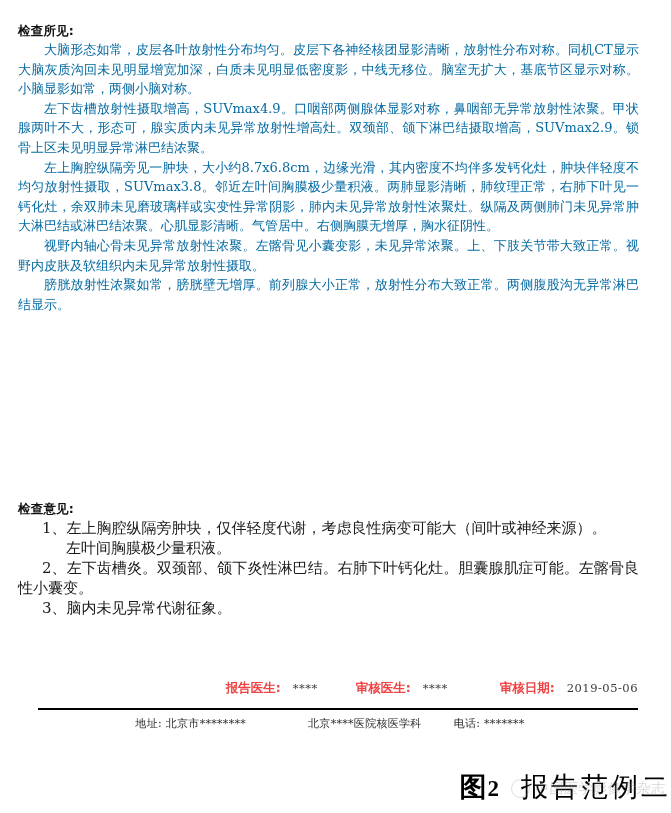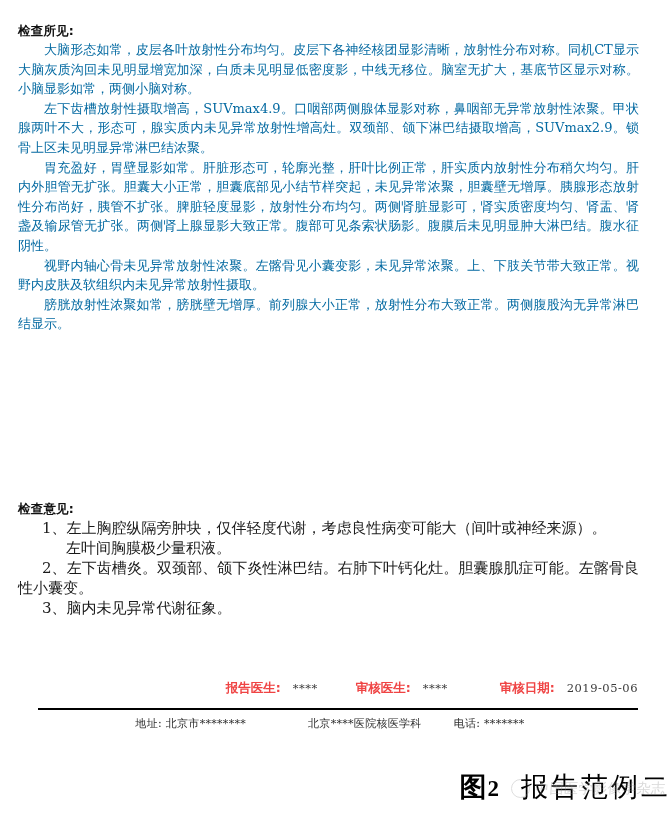--- a/index.html
+++ b/index.html
@@ -205,21 +205,21 @@
 </head>
 <body>
 
 <div class="page">
 
   <div class="findings-section">
     <div class="section-heading">检查所见:</div>
     <div class="body-block findings-wrap">
       <p>大脑形态如常，皮层各叶放射性分布均匀。皮层下各神经核团显影清晰，放射性分布对称。同机CT显示大脑灰质沟回未见明显增宽加深，白质未见明显低密度影，中线无移位。脑室无扩大，基底节区显示对称。小脑显影如常，两侧小脑对称。</p>
       <p>左下齿槽放射性摄取增高，SUVmax4.9。口咽部两侧腺体显影对称，鼻咽部无异常放射性浓聚。甲状腺两叶不大，形态可，腺实质内未见异常放射性增高灶。双颈部、颌下淋巴结摄取增高，SUVmax2.9。锁骨上区未见明显异常淋巴结浓聚。</p>
-      <p>胃充盈好，胃壁显影如常。肝脏形态可，轮廓光整，肝叶比例正常，肝实质内放射性分布稍欠均匀。肝内外胆管无扩张。胆囊大小正常，胆囊底部见小结节样突起，未见异常浓聚，胆囊壁无增厚。胰腺形态放射性分布尚好，胰管不扩张。脾脏轻度显影，放射性分布均匀。两侧肾脏显影可，肾实质密度均匀、肾盂、肾盏及输尿管无扩张。两侧肾上腺显影大致正常。腹部可见条索状肠影。腹膜后未见明显肿大淋巴结。腹水征阴性。</p>
+      <p>左上胸腔纵隔旁见一肿块，大小约8.7x6.8cm，边缘光滑，其内密度不均伴多发钙化灶，肿块伴轻度不均匀放射性摄取，SUVmax3.8。邻近左叶间胸膜极少量积液。两肺显影清晰，肺纹理正常，右肺下叶见一钙化灶，余双肺未见磨玻璃样或实变性异常阴影，肺内未见异常放射性浓聚灶。纵隔及两侧肺门未见异常肿大淋巴结或淋巴结浓聚。心肌显影清晰。气管居中。右侧胸膜无增厚，胸水征阴性。</p>
       <p>视野内轴心骨未见异常放射性浓聚。左髂骨见小囊变影，未见异常浓聚。上、下肢关节带大致正常。视野内皮肤及软组织内未见异常放射性摄取。</p>
       <p>膀胱放射性浓聚如常，膀胱壁无增厚。前列腺大小正常，放射性分布大致正常。两侧腹股沟无异常淋巴结显示。</p>
     </div>
   </div>
 
   <div class="opinion-section">
     <div class="section-heading">检查意见:</div>
     <ul class="opinion-list">
       <li>
         <span>1、左上胸腔纵隔旁肿块，仅伴轻度代谢，考虑良性病变可能大（间叶或神经来源）。</span>

